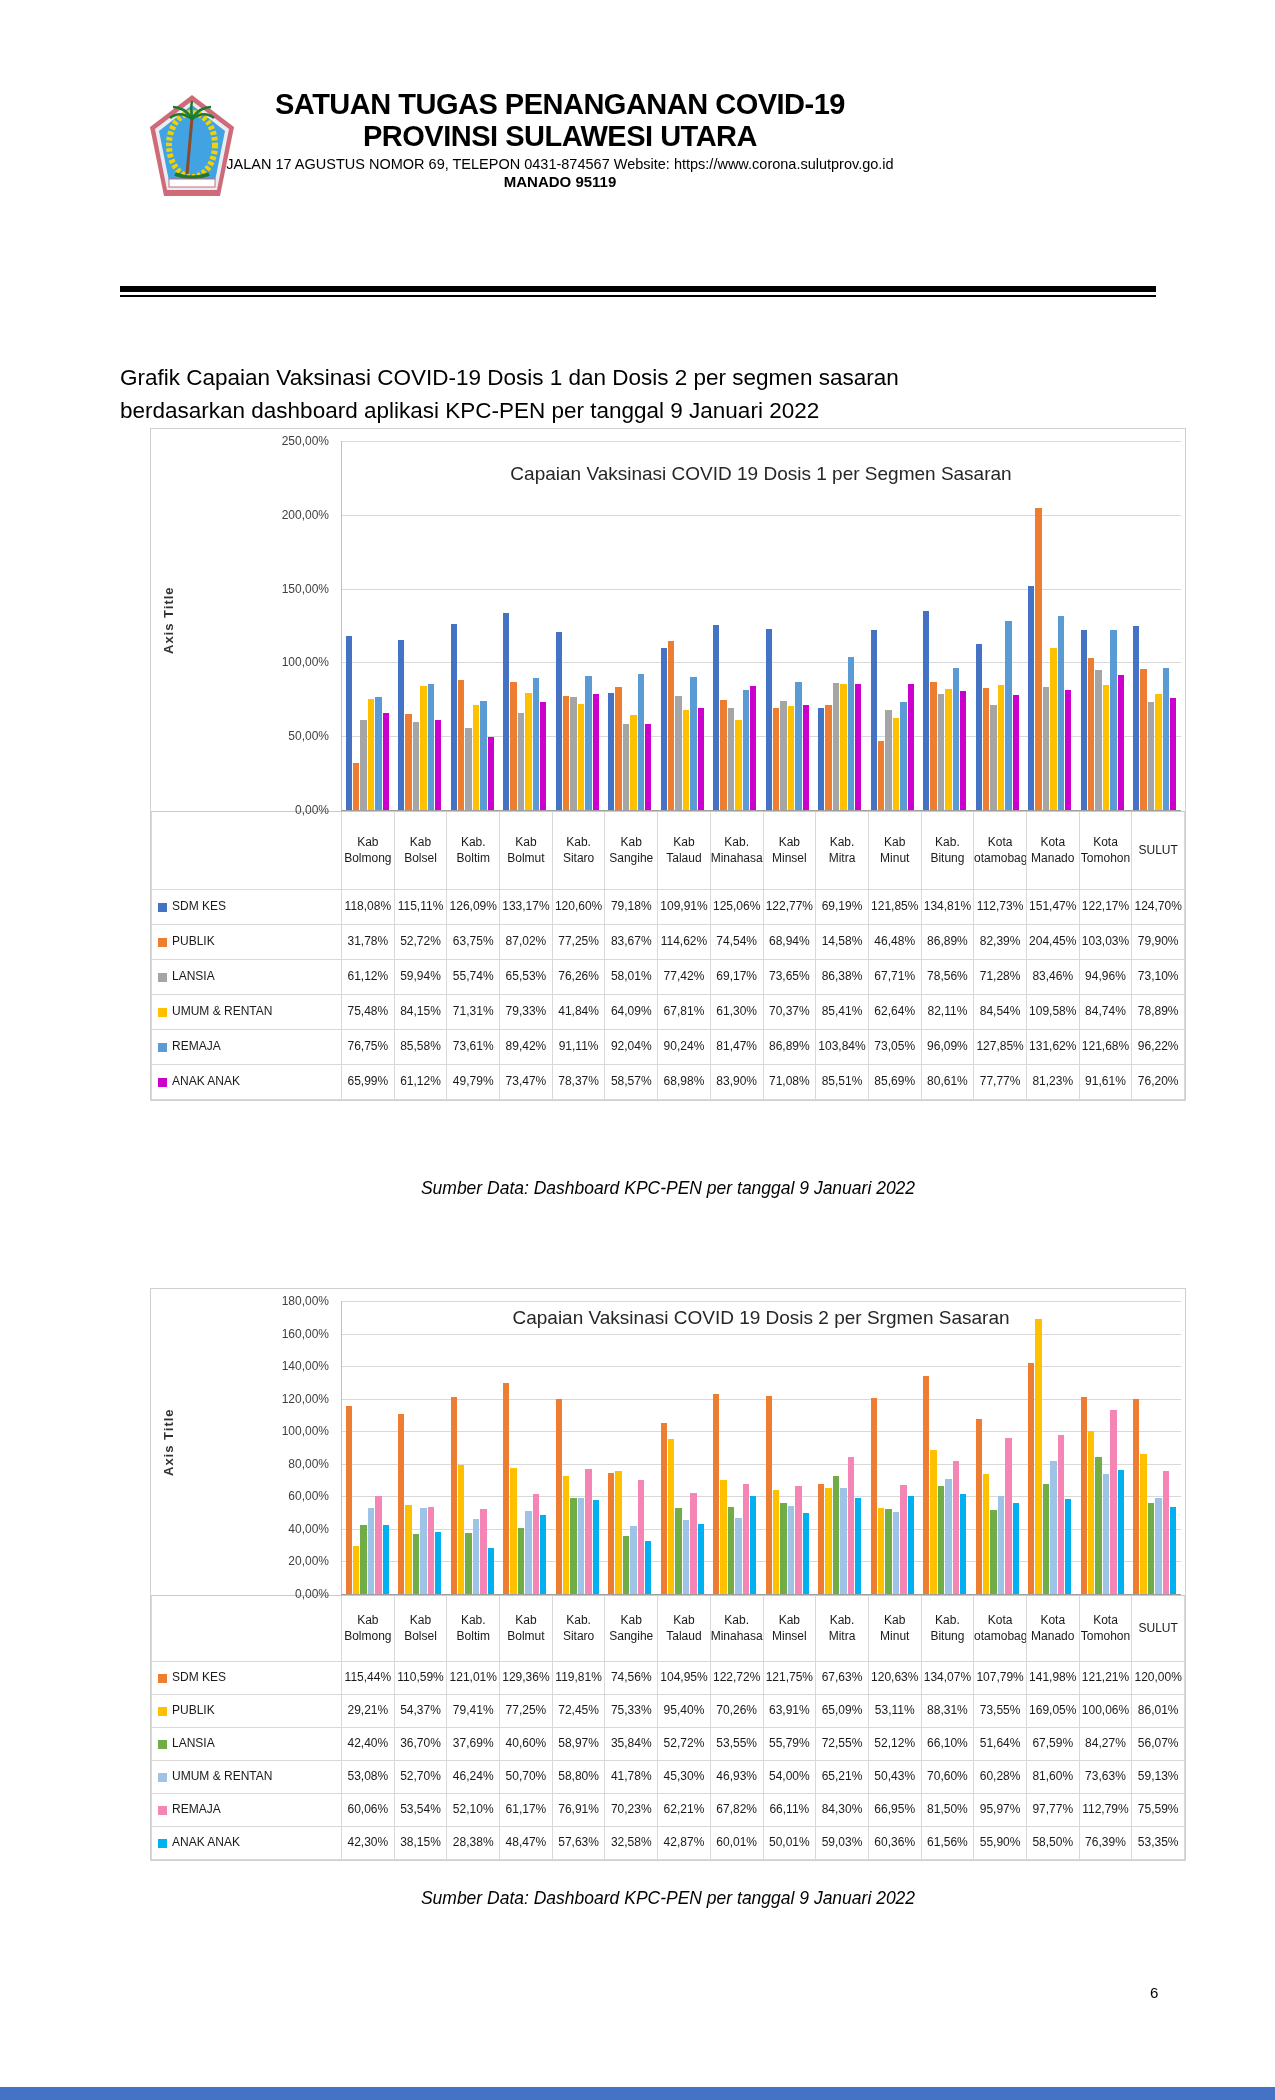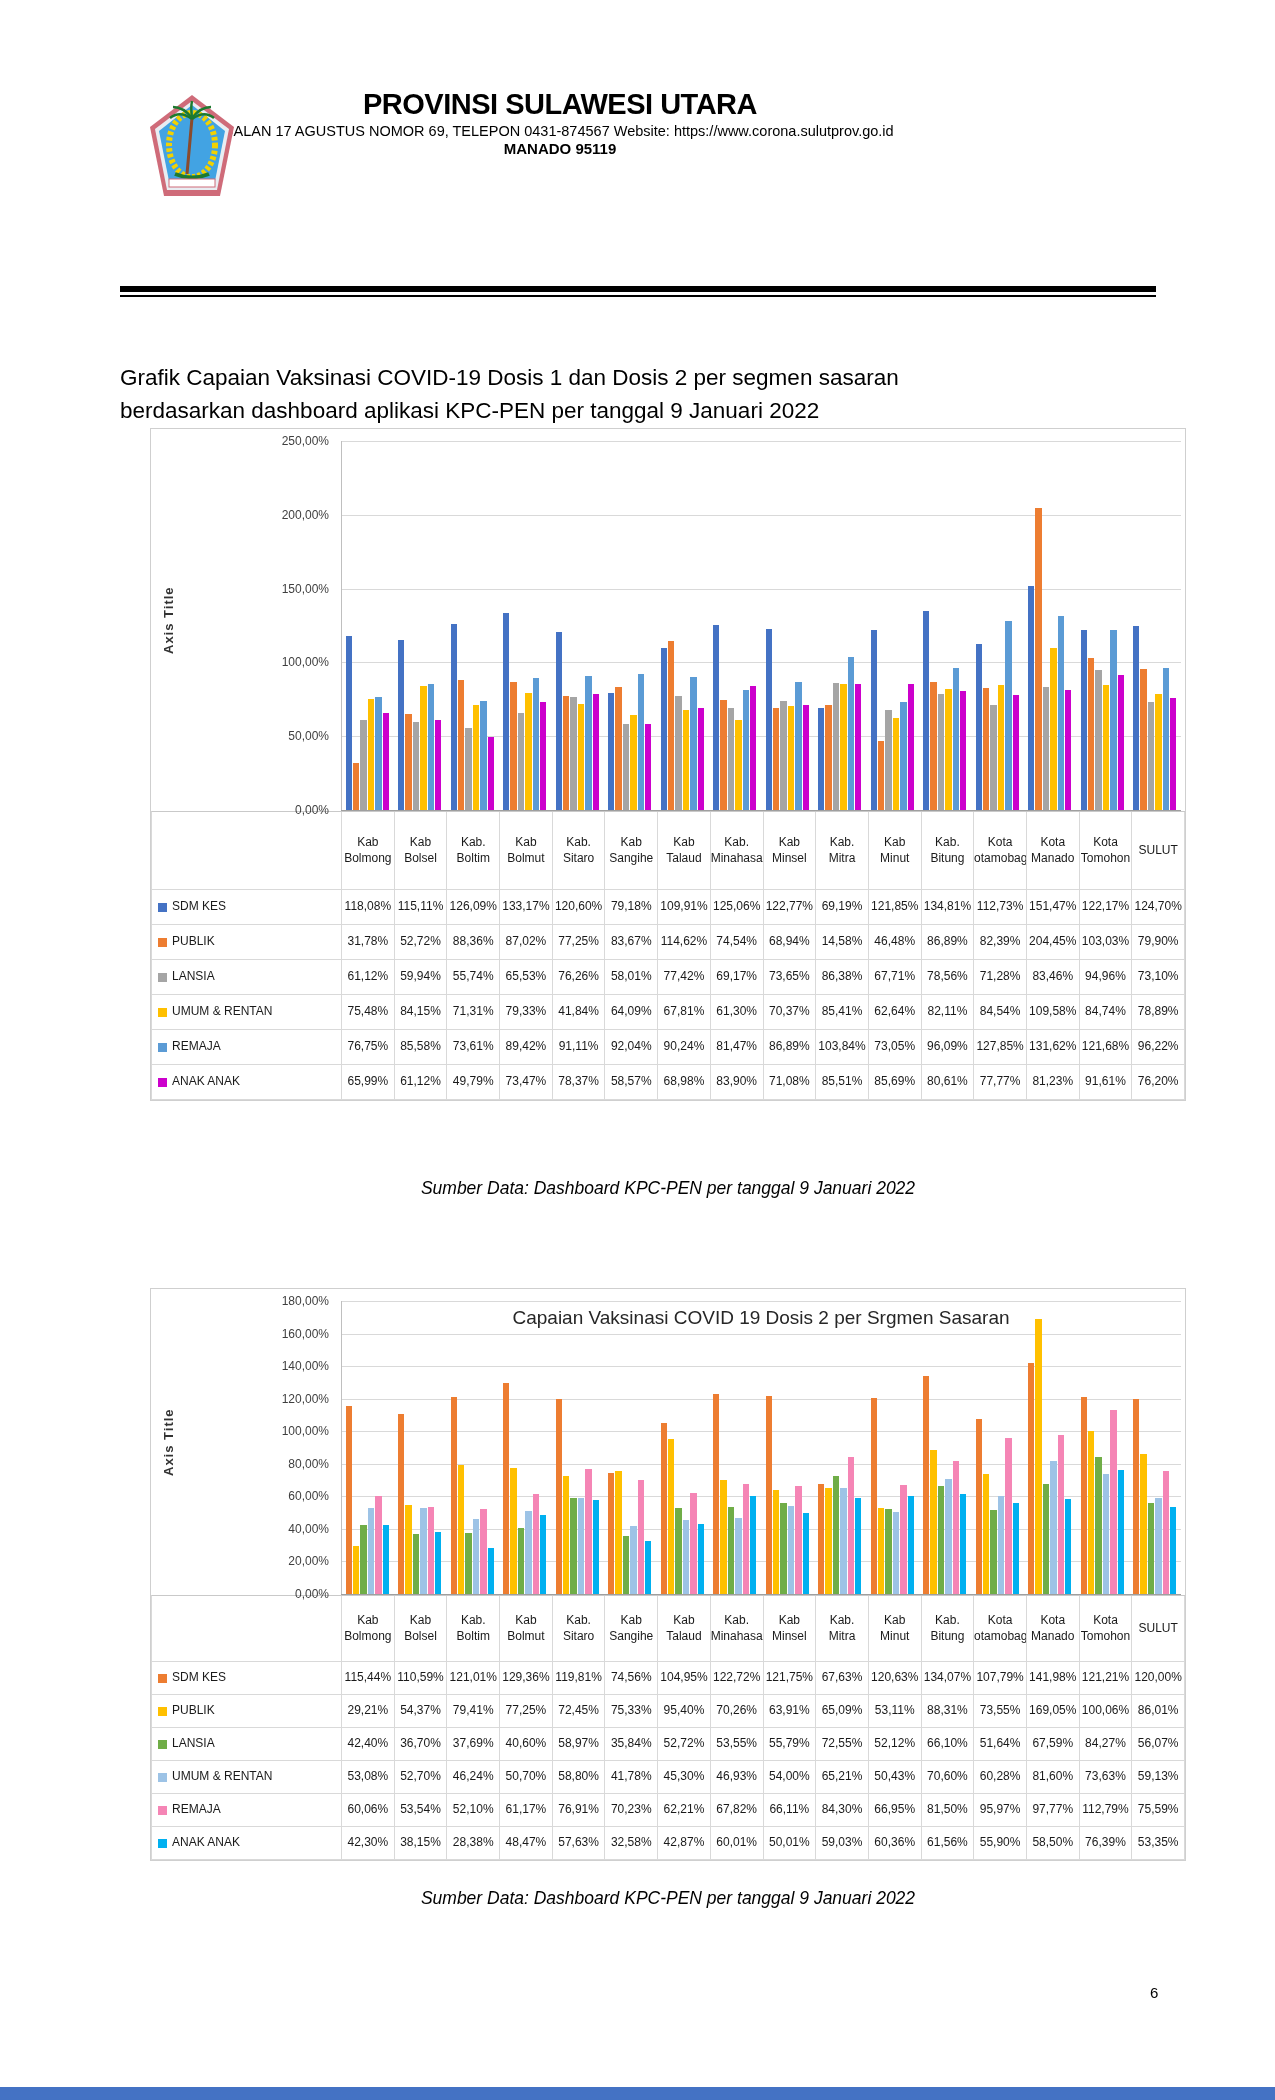--- a/index.html
+++ b/index.html
@@ -77,20 +77,21 @@
       <path d="M44 24 C 42.5 42 40.5 62 39 80" stroke="#8a4b2d" stroke-width="3" fill="none"></path>
       <path d="M44 25 C 36 19 28 19 22 24" stroke="#1d7a2f" stroke-width="2.4" fill="none"></path>
       <path d="M44 25 C 52 19 60 19 66 24" stroke="#1d7a2f" stroke-width="2.4" fill="none"></path>
       <path d="M44 24 C 38 16 32 13 25 13" stroke="#1d7a2f" stroke-width="2.4" fill="none"></path>
       <path d="M44 24 C 50 16 56 13 63 13" stroke="#1d7a2f" stroke-width="2.4" fill="none"></path>
       <path d="M44 24 C 43 17 43 12 44 7" stroke="#1d7a2f" stroke-width="2.4" fill="none"></path>
       <path d="M27 80 Q 44 87 61 80" stroke="#1d7a2f" stroke-width="4" fill="none"></path>
       <rect x="21" y="85" width="46" height="8" fill="#ffffff" stroke="#cf6b79" stroke-width="1"></rect>
     </svg>
     <div class="head-text">
+      <div class="ht-title">SATUAN TUGAS PENANGANAN COVID-19</div>
       <div class="ht-title">PROVINSI SULAWESI UTARA</div>
       <div class="ht-addr">JALAN 17 AGUSTUS NOMOR 69, TELEPON 0431-874567 Website: https://www.corona.sulutprov.go.id</div>
       <div class="ht-city">MANADO  95119</div>
     </div>
   </header>
 
   <div class="rule"></div>
 
   <p class="intro">Grafik Capaian Vaksinasi COVID-19 Dosis 1 dan Dosis 2 per segmen sasaran berdasarkan dashboard aplikasi KPC-PEN per tanggal 9 Januari 2022</p>
 
@@ -103,20 +104,21 @@
         <div class="gridline" style="left: 190px; width: 840px; top: 233.4px;"></div>
         <div class="ylab" style="left: 40px; width: 138px; top: 233.4px;">100,00%</div>
         <div class="gridline" style="left: 190px; width: 840px; top: 159.6px;"></div>
         <div class="ylab" style="left: 40px; width: 138px; top: 159.6px;">150,00%</div>
         <div class="gridline" style="left: 190px; width: 840px; top: 85.8px;"></div>
         <div class="ylab" style="left: 40px; width: 138px; top: 85.8px;">200,00%</div>
         <div class="gridline" style="left: 190px; width: 840px; top: 12px;"></div>
         <div class="ylab" style="left: 40px; width: 138px; top: 12px;">250,00%</div>
         <div class="vaxis" style="left: 190px; top: 12px; height: 369px;"></div>
         <div class="axis-title">Axis Title</div>
+        <div class="chart-title" style="left: 610px; top: 34px;">Capaian Vaksinasi COVID 19 Dosis 1 per Segmen Sasaran</div>
         <div class="bar" style="left: 194.55px; top: 206.714px; width: 6.4px; height: 174.286px; background: rgb(68, 114, 196);"></div>
         <div class="bar" style="left: 247.05px; top: 211.098px; width: 6.4px; height: 169.902px; background: rgb(68, 114, 196);"></div>
         <div class="bar" style="left: 299.55px; top: 194.891px; width: 6.4px; height: 186.109px; background: rgb(68, 114, 196);"></div>
         <div class="bar" style="left: 352.05px; top: 184.441px; width: 6.4px; height: 196.559px; background: rgb(68, 114, 196);"></div>
         <div class="bar" style="left: 404.55px; top: 202.994px; width: 6.4px; height: 178.006px; background: rgb(68, 114, 196);"></div>
         <div class="bar" style="left: 457.05px; top: 264.13px; width: 6.4px; height: 116.87px; background: rgb(68, 114, 196);"></div>
         <div class="bar" style="left: 509.55px; top: 218.773px; width: 6.4px; height: 162.227px; background: rgb(68, 114, 196);"></div>
         <div class="bar" style="left: 562.05px; top: 196.411px; width: 6.4px; height: 184.589px; background: rgb(68, 114, 196);"></div>
         <div class="bar" style="left: 614.55px; top: 199.791px; width: 6.4px; height: 181.209px; background: rgb(68, 114, 196);"></div>
         <div class="bar" style="left: 667.05px; top: 278.876px; width: 6.4px; height: 102.124px; background: rgb(68, 114, 196);"></div>
@@ -244,21 +246,21 @@
         <div class="cell" style="min-height: 35px;">112,73%</div>
         <div class="cell" style="min-height: 35px;">151,47%</div>
         <div class="cell" style="min-height: 35px;">122,17%</div>
         <div class="cell" style="min-height: 35px;">124,70%</div>
         <div class="cell rowlab" style="min-height: 35px;">
           <span class="swatch" style="background: rgb(237, 125, 49);"></span>
           <span class="rowlab-text">PUBLIK</span>
         </div>
         <div class="cell" style="min-height: 35px;">31,78%</div>
         <div class="cell" style="min-height: 35px;">52,72%</div>
-        <div class="cell" style="min-height: 35px;">88,36%</div>
+        <div class="cell" style="min-height: 35px;">63,75%</div>
         <div class="cell" style="min-height: 35px;">87,02%</div>
         <div class="cell" style="min-height: 35px;">77,25%</div>
         <div class="cell" style="min-height: 35px;">83,67%</div>
         <div class="cell" style="min-height: 35px;">114,62%</div>
         <div class="cell" style="min-height: 35px;">74,54%</div>
         <div class="cell" style="min-height: 35px;">68,94%</div>
         <div class="cell" style="min-height: 35px;">14,58%</div>
         <div class="cell" style="min-height: 35px;">46,48%</div>
         <div class="cell" style="min-height: 35px;">86,89%</div>
         <div class="cell" style="min-height: 35px;">82,39%</div>

